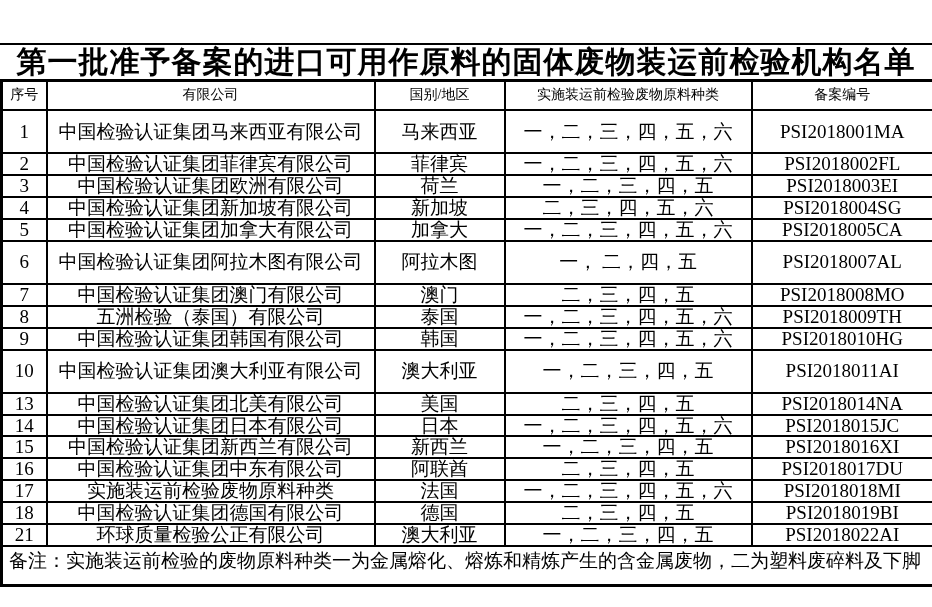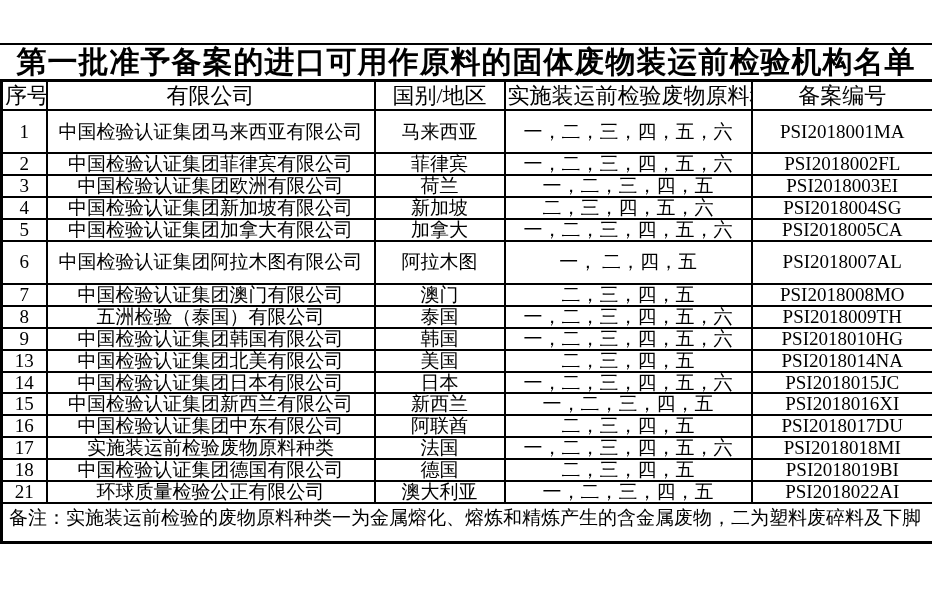--- a/index.html
+++ b/index.html
@@ -40,21 +40,21 @@
     border: 2px solid #000000;
     text-align: center;
     vertical-align: middle;
     padding: 0 2px;
     font-size: 19px;
     line-height: 1.05;
     overflow: hidden;
     white-space: nowrap;
     font-weight: normal;
   }
-  table.doc-table th { height: 27px; font-size: 22px; }
+  table.doc-table th { height: 27px; font-size: 14px; }
   tbody tr td      { height: 19px; }
   tbody tr.tall td { height: 41px; }
   td.c-code, td.c-no { font-family: "Liberation Serif", "DejaVu Serif", serif; }
   tfoot td.note {
     height: 33px;
     text-align: left;
     vertical-align: top;
     padding: 4px 4px 0 6px;
     font-size: 19px;
     white-space: nowrap;
@@ -140,20 +140,27 @@
     <td class="c-cats">一，二，三，四，五，六</td>
     <td class="c-code">PSI2018009TH</td>
   </tr>
         <tr>
     <td class="c-no">9</td>
     <td class="c-company">中国检验认证集团韩国有限公司</td>
     <td class="c-country">韩国</td>
     <td class="c-cats">一，二，三，四，五，六</td>
     <td class="c-code">PSI2018010HG</td>
   </tr>
+        <tr class="tall">
+    <td class="c-no">10</td>
+    <td class="c-company">中国检验认证集团澳大利亚有限公司</td>
+    <td class="c-country">澳大利亚</td>
+    <td class="c-cats">一，二，三，四，五</td>
+    <td class="c-code">PSI2018011AI</td>
+  </tr>
         <tr>
     <td class="c-no">13</td>
     <td class="c-company">中国检验认证集团北美有限公司</td>
     <td class="c-country">美国</td>
     <td class="c-cats">二，三，四，五</td>
     <td class="c-code">PSI2018014NA</td>
   </tr>
         <tr>
     <td class="c-no">14</td>
     <td class="c-company">中国检验认证集团日本有限公司</td>

